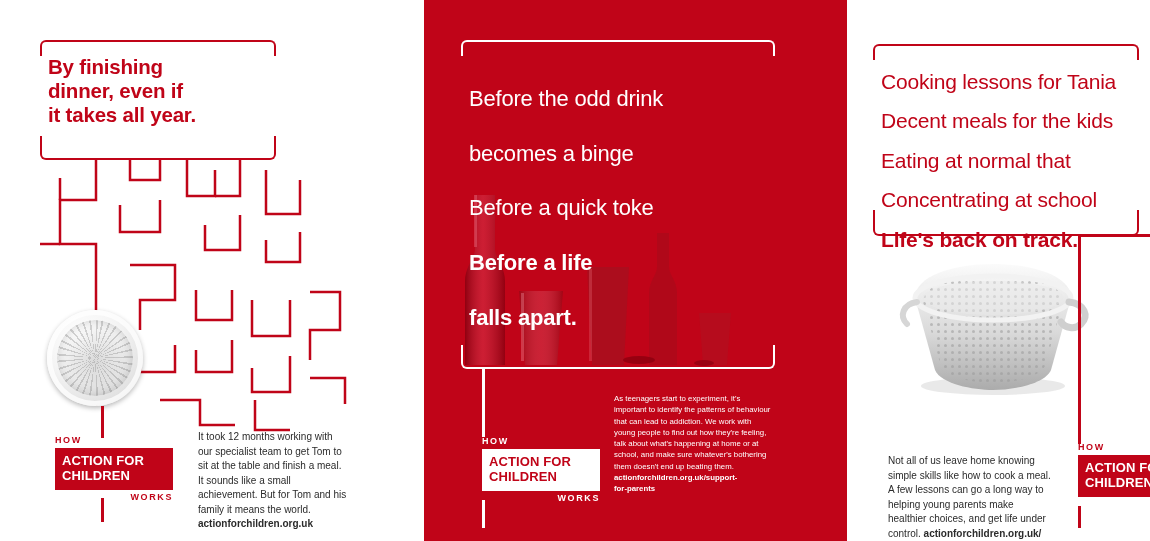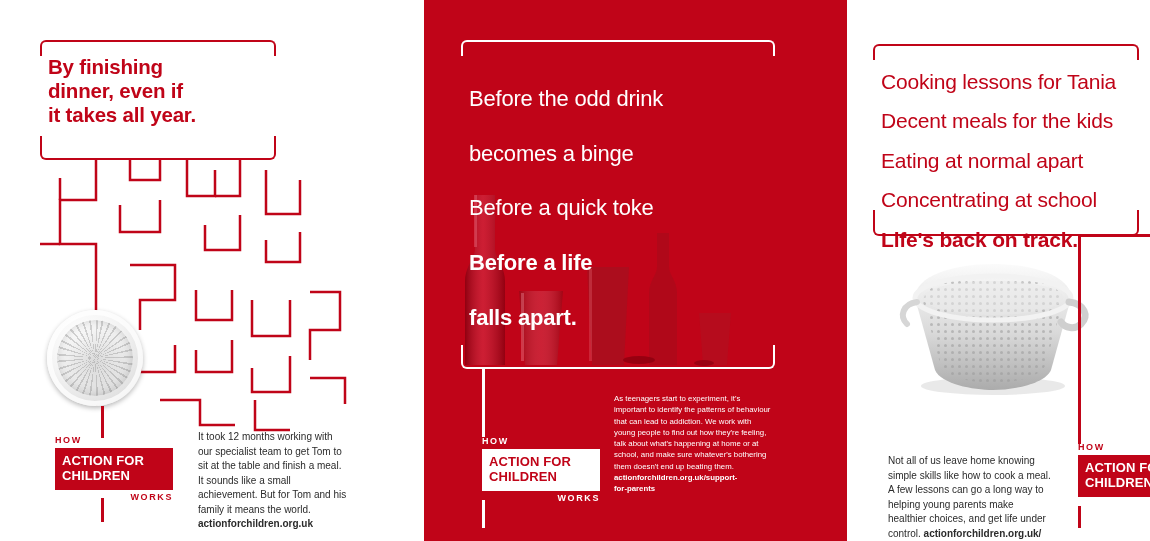--- a/index.html
+++ b/index.html
@@ -325,21 +325,21 @@
   </div>
 
   <div class="poster poster-white p3">
 
     <div class="bracket b3-top" style="left:17px;"></div>
     <div class="bracket b3-bot" style="left:17px;"></div>
 
     <div class="headline h3" style="left:25px;">
       <span class="ln">Cooking lessons for Tania</span>
       <span class="ln">Decent meals for the kids</span>
-      <span class="ln">Eating at normal apart</span>
+      <span class="ln">Eating at normal that</span>
       <span class="ln">Concentrating at school</span>
       <span class="ln bold">Life's back on track.</span>
     </div>
 
     <svg class="colander" style="left:37px; top:258px;" viewBox="0 0 200 145">
       <defs>
         <linearGradient id="colg" x1="0" y1="0" x2="0" y2="1">
           <stop offset="0%" stop-color="#fbfbfb"></stop>
           <stop offset="55%" stop-color="#d9d9d9"></stop>
           <stop offset="100%" stop-color="#ababab"></stop>

